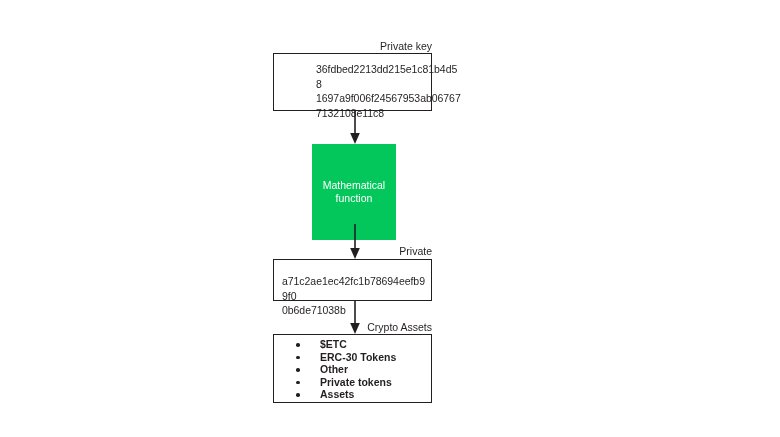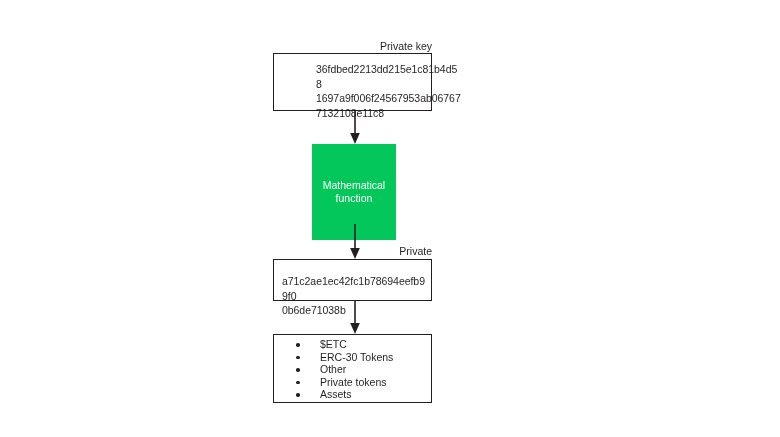--- a/index.html
+++ b/index.html
@@ -116,20 +116,21 @@
     top: 321px;
     width: 130px;
   }
   #assets-list {
     position: absolute;
     left: 292px;
     top: 338px;
     margin: 0;
     padding: 0;
     list-style: none;
+    font-weight: bold;
   }
   #assets-list li {
     position: relative;
     font-size: 10.5px;
     line-height: 12.6px;
     color: #231f20;
     padding-left: 28px;
     white-space: nowrap;
   }
   #assets-list li::before {
@@ -190,20 +191,21 @@
   <div class="hex-text" id="address-value">a71c2ae1ec42fc1b78694eefb99f0
 0b6de71038b</div>
 
   <div class="arrow" style="top:301px;height:33px;">
     <svg width="14" height="33" viewBox="0 0 14 33">
       <line x1="7" y1="0" x2="7" y2="23" stroke="#231f20" stroke-width="1.6"></line>
       <polygon points="7,33 2.2,22 11.8,22" fill="#231f20"></polygon>
     </svg>
   </div>
 
+  <div class="node-label" id="assets-label">Crypto Assets</div>
 
   <div class="node-box" id="assets-box"></div>
 
   <ul id="assets-list">
       <li>$ETC</li>
       <li>ERC-30 Tokens</li>
       <li>Other</li>
       <li>Private tokens</li>
       <li>Assets</li>
     </ul>

